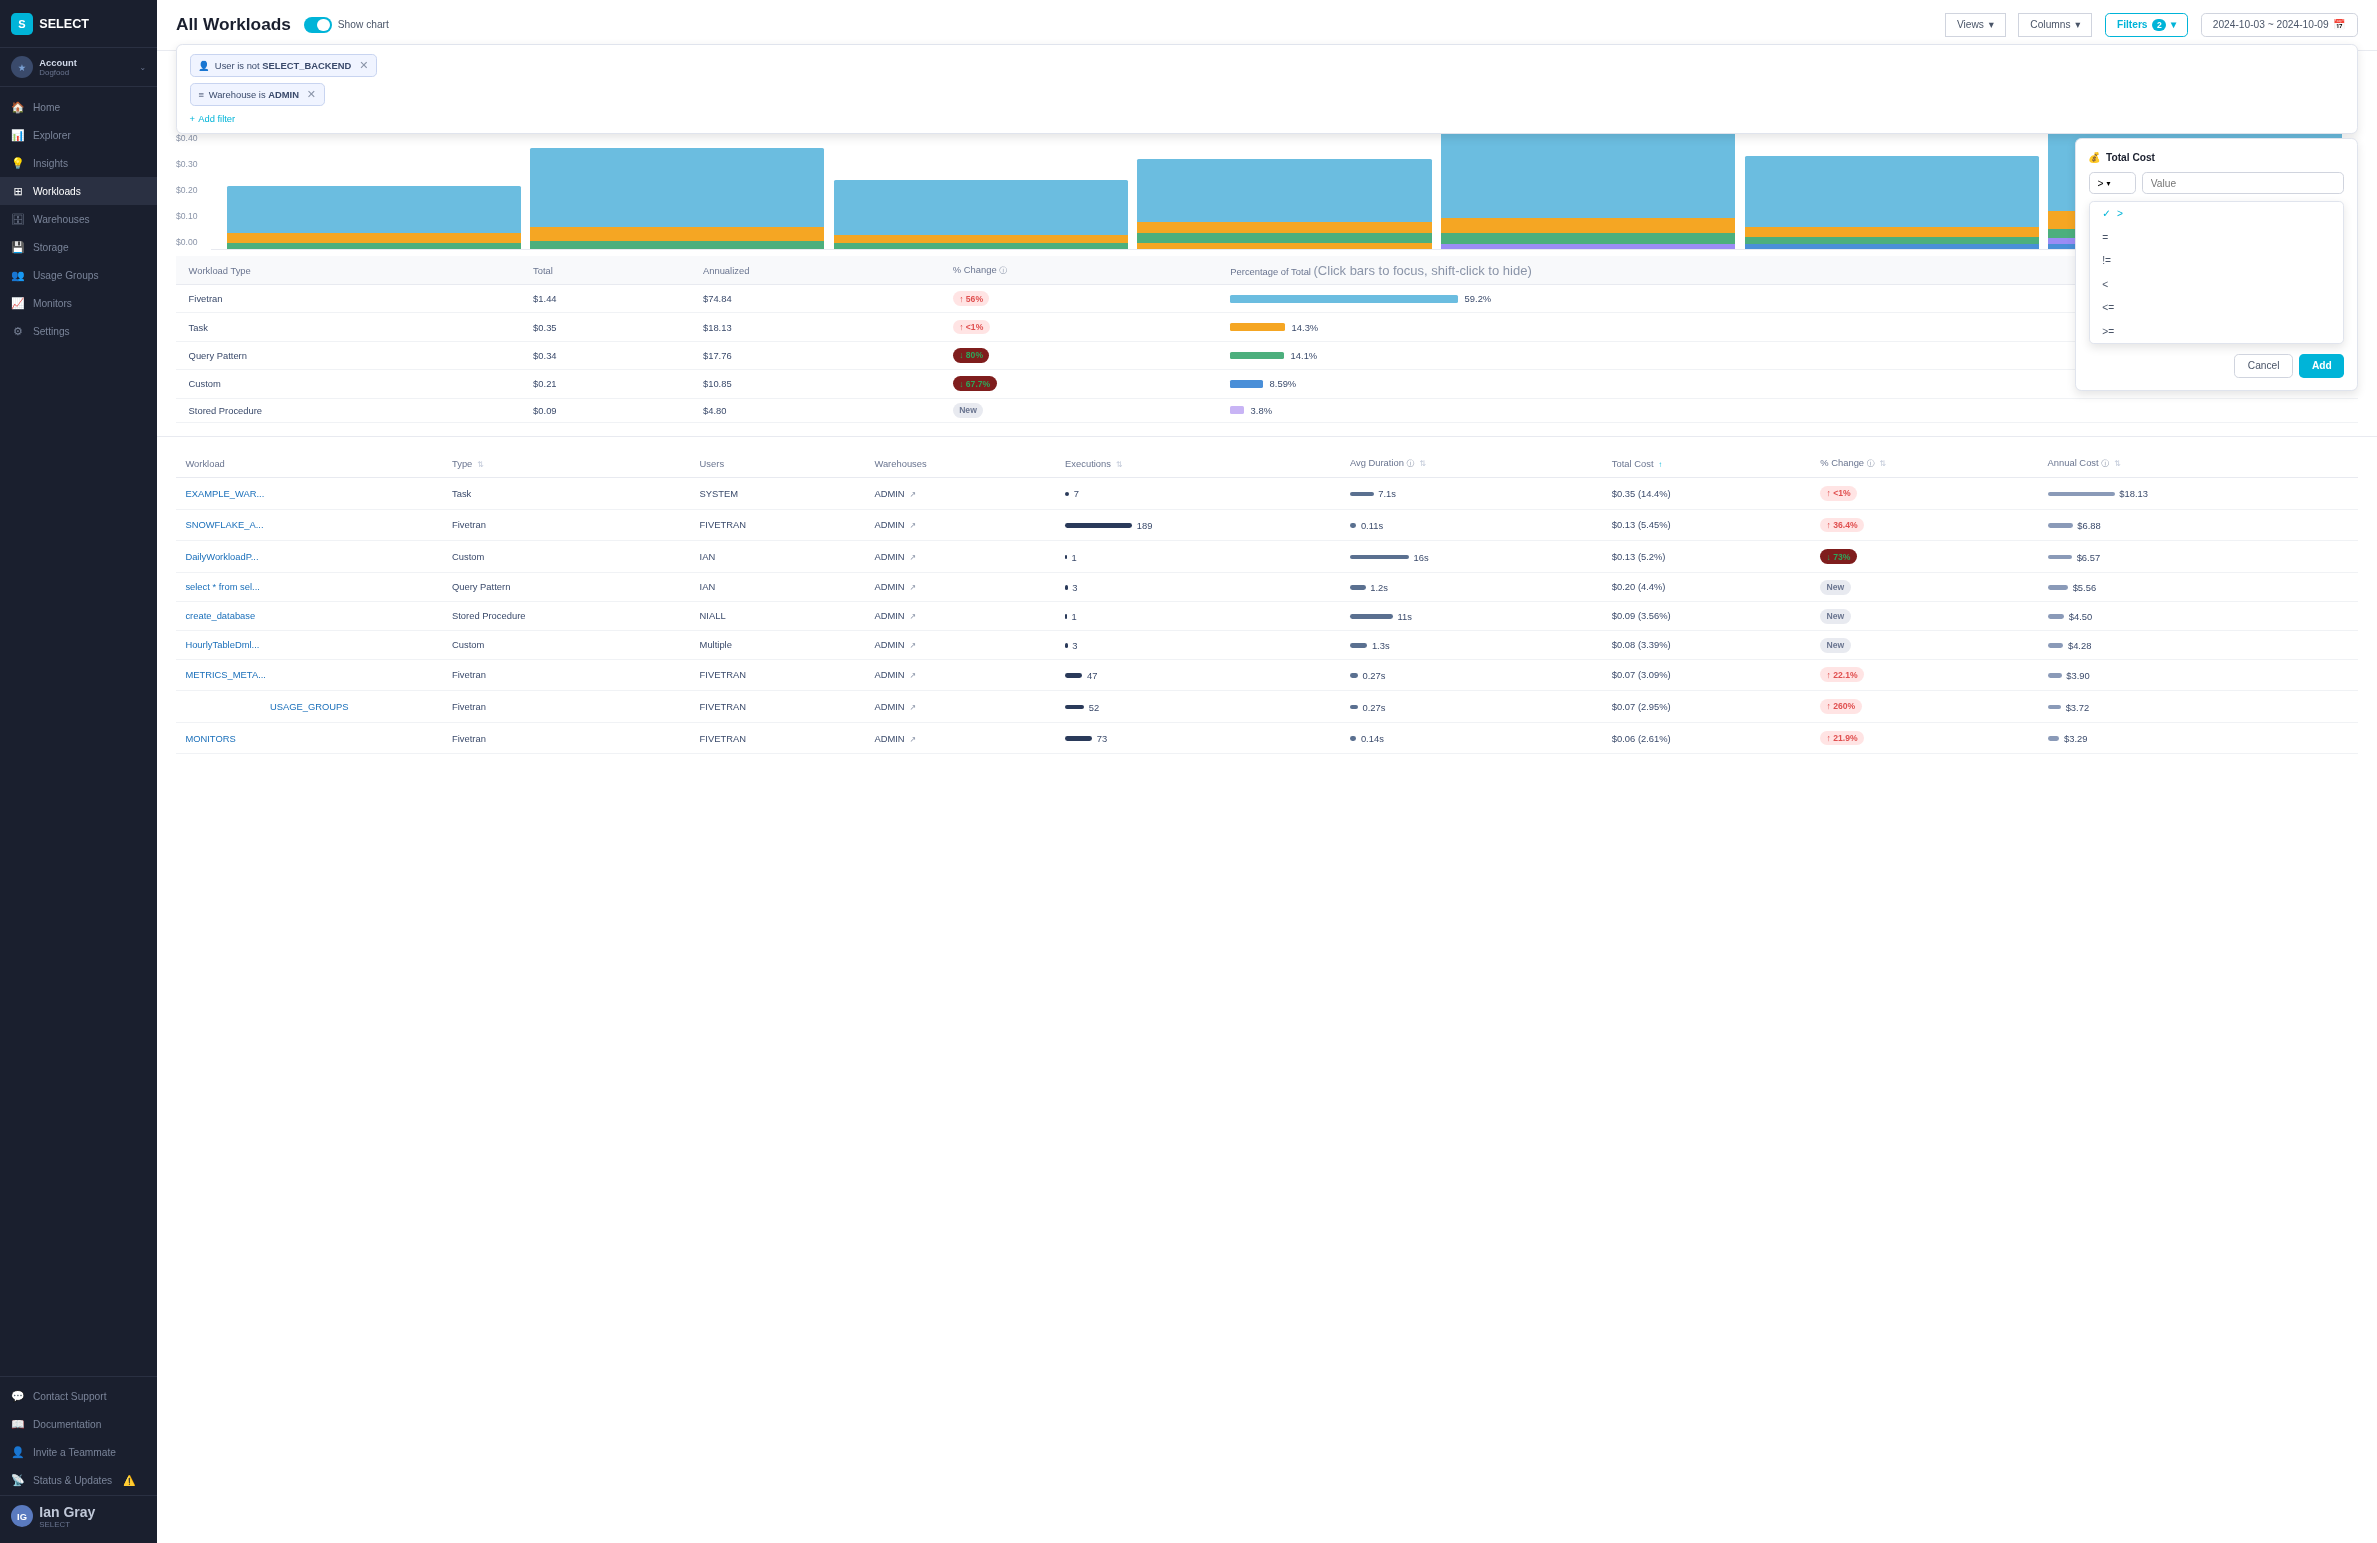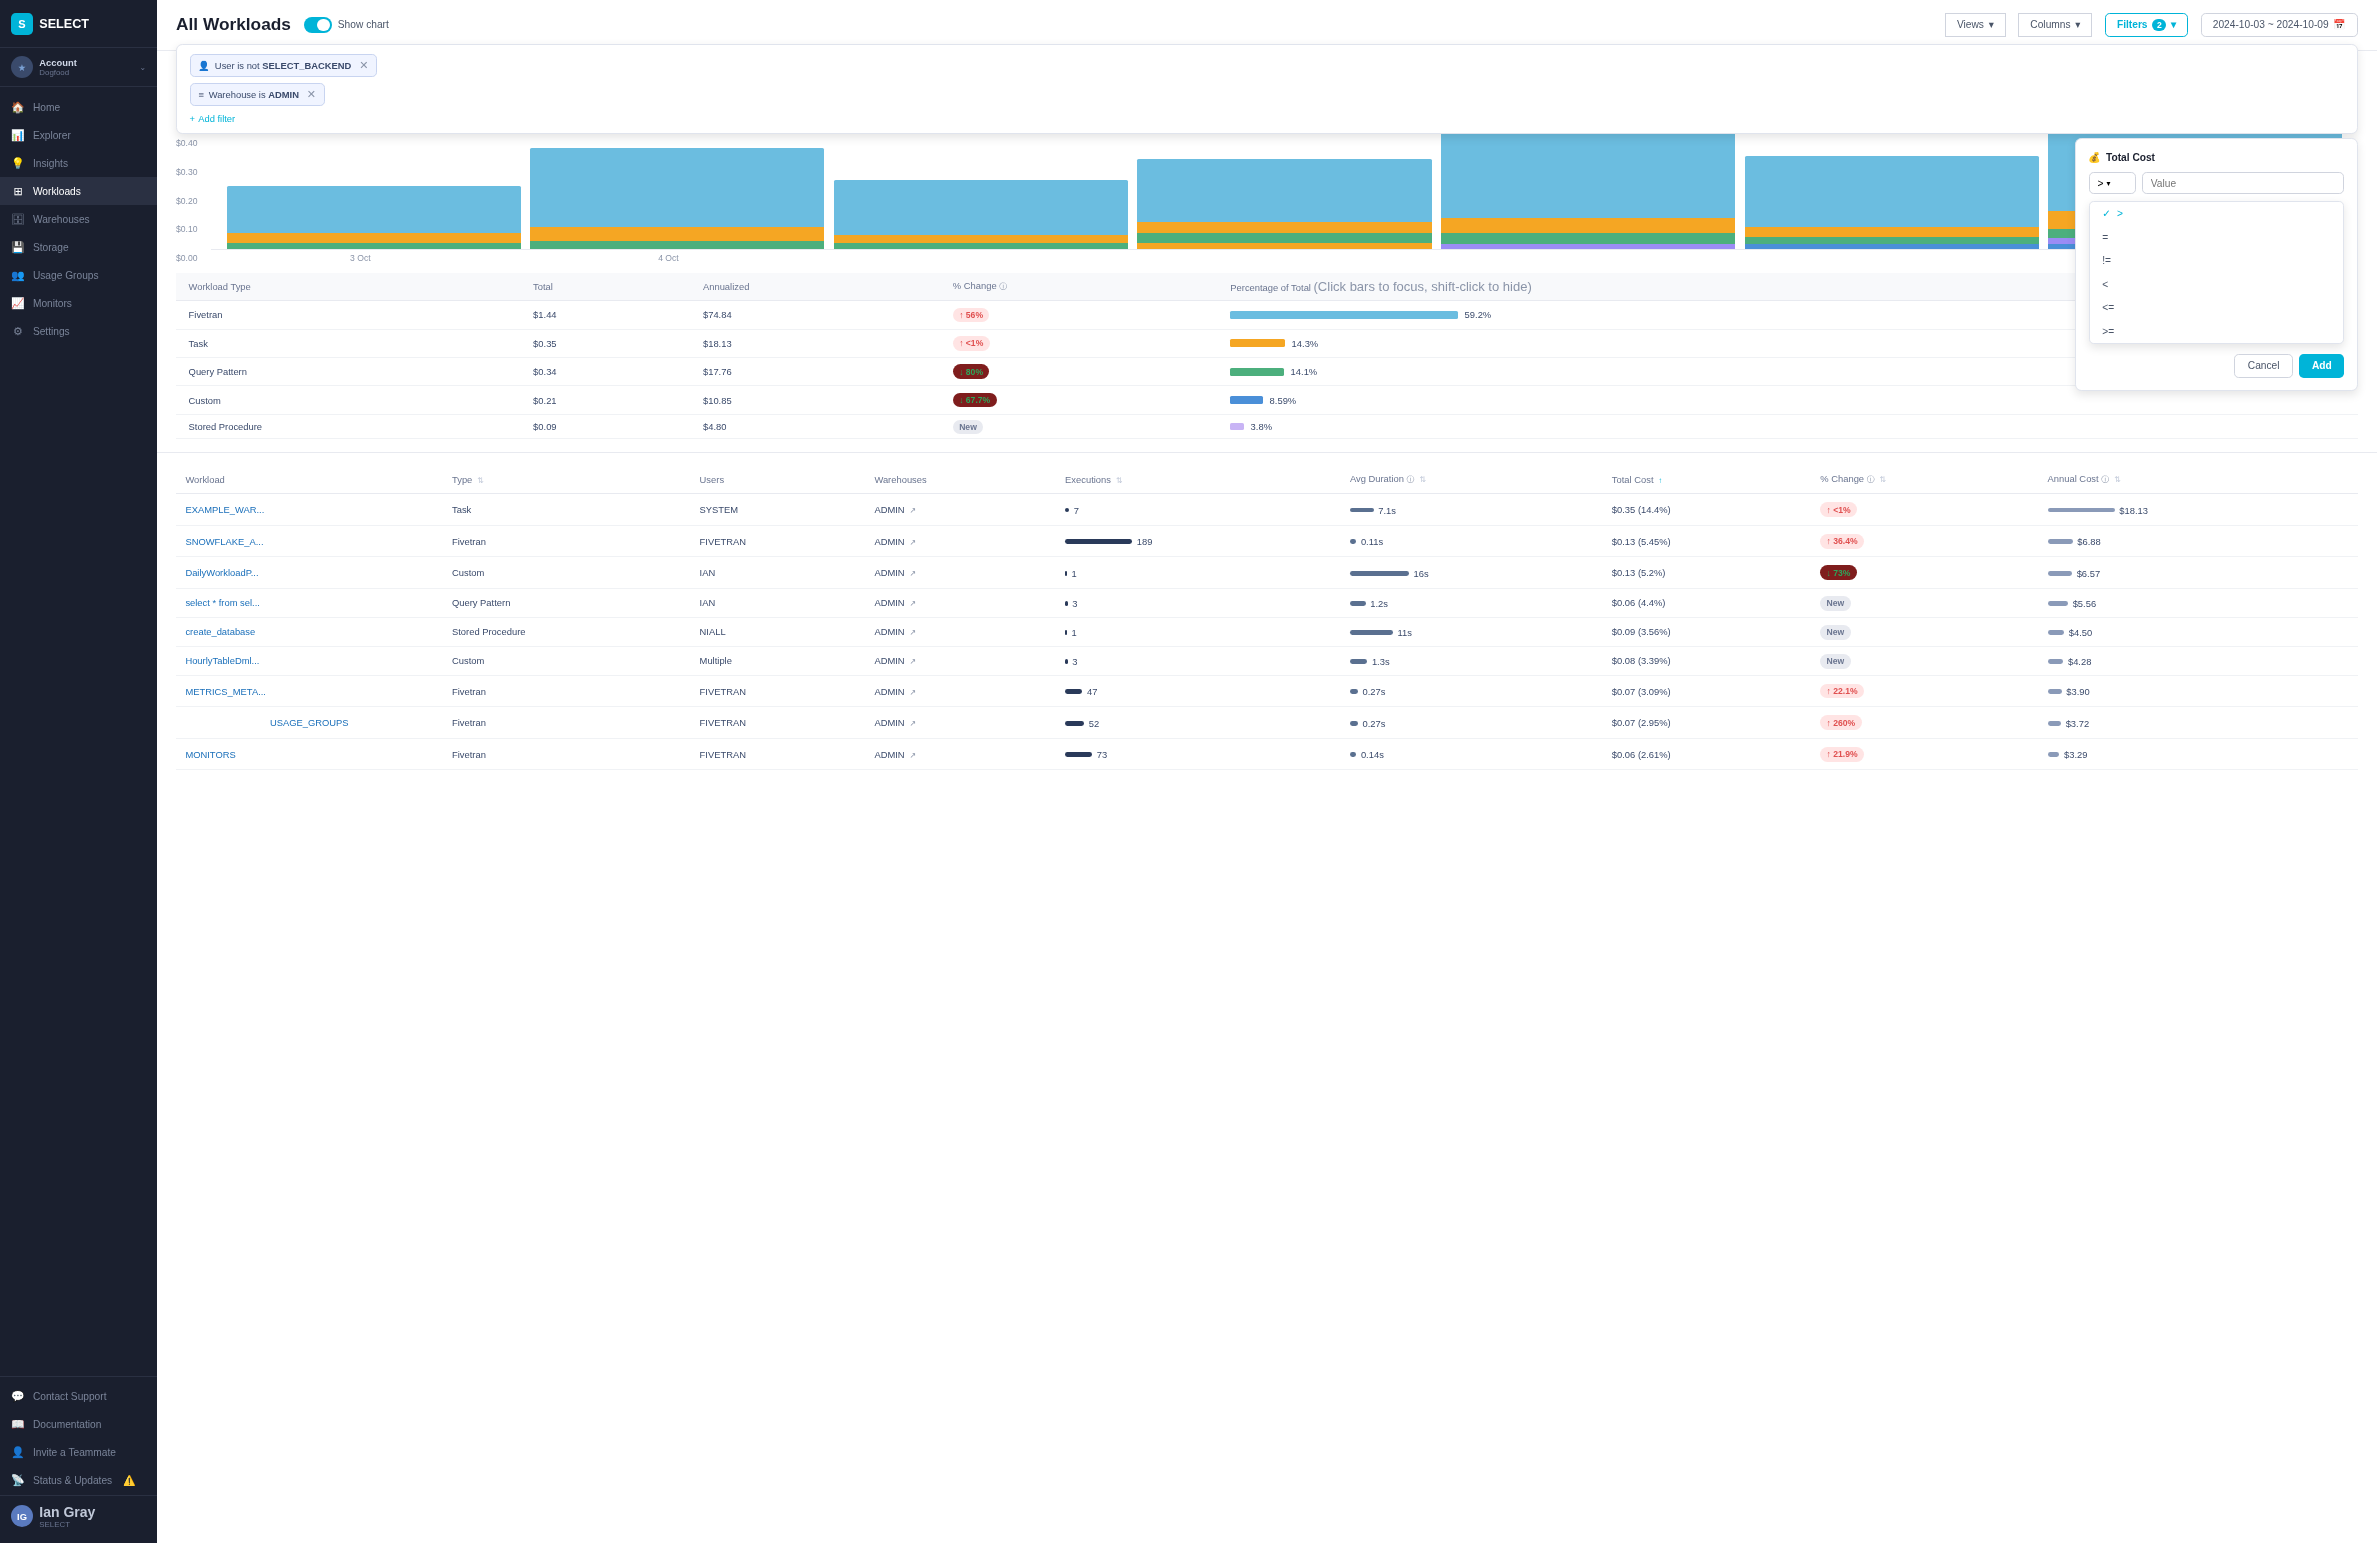--- a/index.html
+++ b/index.html
@@ -345,29 +345,20 @@
                 <div style="width:100%; display:flex; flex-direction:column; justify-content:flex-end; height:100%;">
                   <div style="background:#6bbde0; height:134px; border-radius:1.6px 1.6px 0 0;"></div>
                   <div style="background:#f5a623; height:17.3px;"></div>
                   <div style="background:#4caf7d; height:9.4px;"></div>
                   <div style="background:#9b8cf5; height:6.3px;"></div>
                   <div style="background:#4a8fd8; height:4.7px;"></div>
                 </div>
               </div>
             </div>
 
-            <div style="display:flex; gap:9.4px; padding:3.1px 0;">
-              <div style="flex:1; text-align:center; font-size:8.6px; color:#8a94a8;">3 Oct</div>
-              <div style="flex:1; text-align:center; font-size:8.6px; color:#8a94a8;">4 Oct</div>
-              <div style="flex:1; text-align:center; font-size:8.6px; color:#8a94a8;"></div>
-              <div style="flex:1; text-align:center; font-size:8.6px; color:#8a94a8;"></div>
-              <div style="flex:1; text-align:center; font-size:8.6px; color:#8a94a8;"></div>
-              <div style="flex:1; text-align:center; font-size:8.6px; color:#8a94a8;"></div>
-              <div style="flex:1; text-align:center; font-size:8.6px; color:#8a94a8;">9 Oct</div>
-            </div>
           </div>
         </div>
 
         <table class="summary-table" style="margin-top:6.3px;">
           <thead>
             <tr>
               <th>Workload Type</th>
               <th>Total</th>
               <th>Annualized</th>
               <th>% Change <span class="info-icon">ⓘ</span></th>
@@ -488,21 +479,21 @@
               <td><span class="change-down">↓ 73%</span></td>
               <td><span class="annual-bar"><span class="annual-progress" style="width:24.4px;"></span>$6.57</span></td>
             </tr>
             <tr>
               <td style="color:#1a6fba; cursor:pointer;">select * from sel...</td>
               <td>Query Pattern</td>
               <td>IAN</td>
               <td>ADMIN <span class="ext-link">↗</span></td>
               <td><span class="exec-bar"><span class="exec-progress" style="width:2.4px;"></span>3</span></td>
               <td><span class="duration-bar"><span class="dur-bar" style="width:15.7px;"></span>1.2s</span></td>
-              <td>$0.06 (4.4%)</td>
+              <td>$0.20 (4.4%)</td>
               <td><span class="change-new">New</span></td>
               <td><span class="annual-bar"><span class="annual-progress" style="width:20.4px;"></span>$5.56</span></td>
             </tr>
             <tr>
               <td style="color:#1a6fba; cursor:pointer;">create_database</td>
               <td>Stored Procedure</td>
               <td>NIALL</td>
               <td>ADMIN <span class="ext-link">↗</span></td>
               <td><span class="exec-bar"><span class="exec-progress" style="width:1.6px;"></span>1</span></td>
               <td><span class="duration-bar"><span class="dur-bar" style="width:43px;"></span>11s</span></td>

